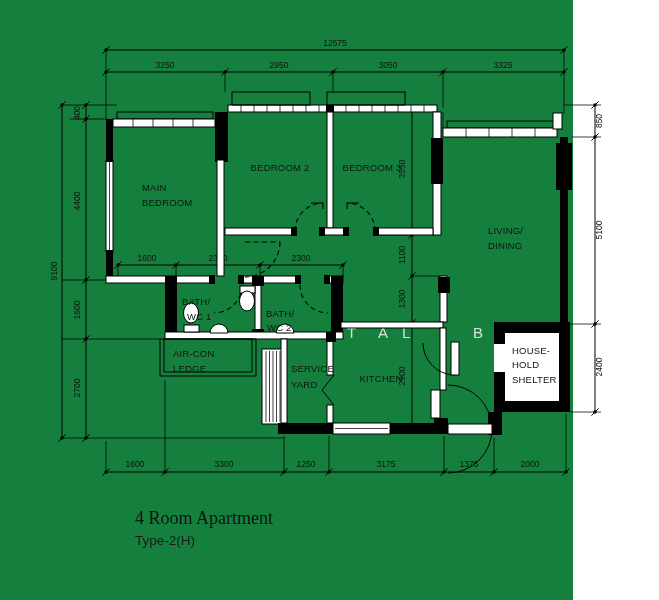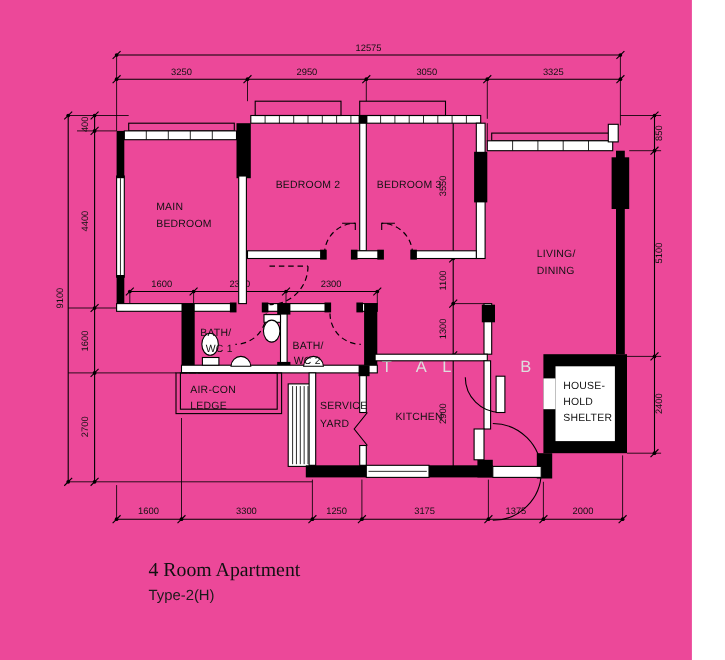--- a/index.html
+++ b/index.html
@@ -1,16 +1,16 @@
 <!DOCTYPE html>
 <html><head>
 <meta charset="utf-8">
 <style>
   html,body{margin:0;padding:0;background:#ffffff;}
-  .stage{width:629px;height:600px;background:#ec4899;position:relative;font-family:"Liberation Sans",sans-serif;}
+  .stage{width:573px;height:600px;background:#15803d;position:relative;font-family:"Liberation Sans",sans-serif;}
   svg{display:block;}
   .dim{font-size:8.5px;fill:#111;font-family:"Liberation Sans",sans-serif;}
   .room{font-size:9.5px;fill:#111;letter-spacing:.2px;font-family:"Liberation Sans",sans-serif;}
   .wm{font-size:15px;fill:#dedede;font-family:"Liberation Sans",sans-serif;}
   .title1{font-size:18px;fill:#111;font-family:"Liberation Serif",serif;}
   .title2{font-size:13.5px;fill:#1a1a1a;font-family:"Liberation Sans",sans-serif;}
   .thin{stroke:#000;stroke-width:1;fill:#fff;}
   .outline{stroke:#000;stroke-width:1;fill:none;}
   .blk{fill:#000;stroke:none;}
   .ext{stroke:#000;stroke-width:.75;fill:none;}

